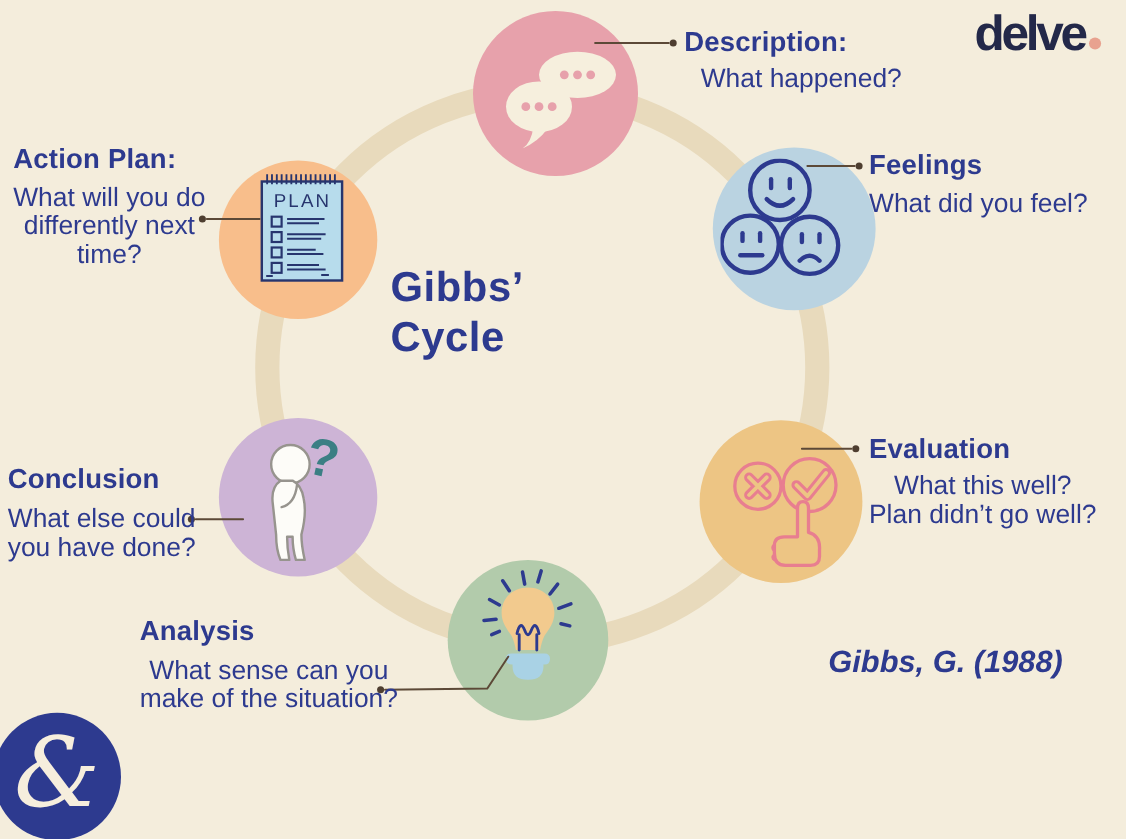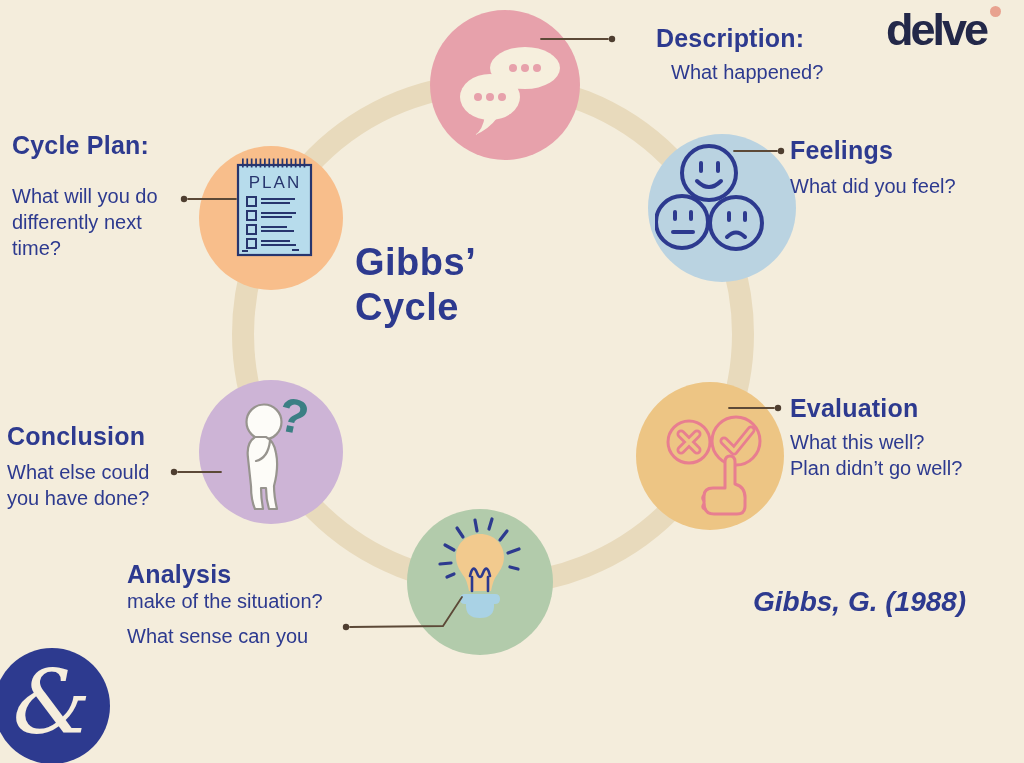--- a/index.html
+++ b/index.html
@@ -19,30 +19,30 @@
   #circle-evaluation{left:636px;top:382px;width:148px;height:148px;background:#edc584;}
   #circle-analysis{left:407px;top:509px;width:146px;height:146px;background:#b2cbab;}
   #circle-conclusion{left:199px;top:380px;width:144px;height:144px;background:#cdb4d6;}
   #circle-actionplan{left:199px;top:146px;width:144px;height:144px;background:#f8be8b;}
   .icon-svg{position:absolute;}
   
   #connectors{position:absolute;left:0;top:0;width:1024px;height:763px;pointer-events:none;}
   
   .stage-text{position:absolute;}
   .stage-label{font-weight:700;font-size:25px;line-height:28px;letter-spacing:.2px;}
-  .stage-sub{font-size:20px;line-height:26px;font-weight:400;}
+  .stage-sub{font-size:24px;line-height:26px;font-weight:400;text-align:center;}
   #title{
     position:absolute;left:355px;top:240px;width:320px;text-align:left;
     font-weight:700;font-size:38px;line-height:45px;letter-spacing:.5px;
   }
   #citation{
     position:absolute;left:753px;top:586px;font-style:italic;font-size:28px;font-weight:700;
   }
   
-  #logo{position:absolute;left:886px;top:6px;display:flex;}
+  #logo{position:absolute;left:886px;top:6px;display:flex;align-items:flex-end;}
   #logo .word{font-size:45px;font-weight:800;letter-spacing:-3px;color:#232849;line-height:48px;}
   #logo .dot{width:11px;height:11px;border-radius:50%;background:#e8a28f;margin:0 0 9px 4px;}
   
   #amp-circle{
     position:absolute;left:-6px;top:648px;width:116px;height:116px;border-radius:50%;
     background:#2d3a8f;display:flex;align-items:center;justify-content:center;
   }
   #amp-circle .amp{
     font-family:"DejaVu Serif",serif;font-style:italic;font-size:88px;color:#f6eedd;
     line-height:1;margin-top:-6px;
@@ -172,51 +172,51 @@
       <circle cx="346" cy="627" r="3.2" stroke="none"></circle>
       <path d="M350,627 L443,626 L462,597" fill="none"></path>
     </g>
   </svg>
 
   <div id="title">
     <div>Gibbs’</div>
     <div>Cycle</div>
   </div>
 
-  <div class="stage-text" style="left:656px;top:24px">
+  <div class="stage-text" style="left:622px;top:24px">
     <div class="stage-label">Description:</div>
     <div class="stage-sub" style="margin:7px 0 0 15px">What happened?</div>
   </div>
 
   <div class="stage-text" style="left:790px;top:136px">
     <div class="stage-label">Feelings</div>
     <div class="stage-sub" style="margin-top:9px">What did you feel?</div>
   </div>
 
   <div class="stage-text" style="left:790px;top:394px">
     <div class="stage-label">Evaluation</div>
     <div class="stage-sub" style="margin-top:7px">What this well?</div>
     <div class="stage-sub">Plan didn’t go well?</div>
   </div>
 
   <div class="stage-text" style="left:127px;top:560px">
     <div class="stage-label">Analysis</div>
+    <div class="stage-sub" style="margin-top:9px">What sense can you</div>
     <div class="stage-sub">make of the situation?</div>
-    <div class="stage-sub" style="margin-top:9px">What sense can you</div>
   </div>
 
   <div class="stage-text" style="left:7px;top:422px">
     <div class="stage-label">Conclusion</div>
     <div class="stage-sub" style="margin-top:9px">What else could</div>
     <div class="stage-sub">you have done?</div>
   </div>
 
   <div class="stage-text" style="left:12px;top:131px">
-    <div class="stage-label">Cycle Plan:</div>
-    <div class="stage-sub" style="margin-top:24px">What will you do</div>
+    <div class="stage-label">Action Plan:</div>
+    <div class="stage-sub" style="margin-top:8px">What will you do</div>
     <div class="stage-sub">differently next</div>
     <div class="stage-sub">time?</div>
   </div>
 
   <div id="citation">Gibbs, G. (1988)</div>
 
   <div id="logo">
     <span class="word">delve</span>
     <span class="dot"></span>
   </div>

